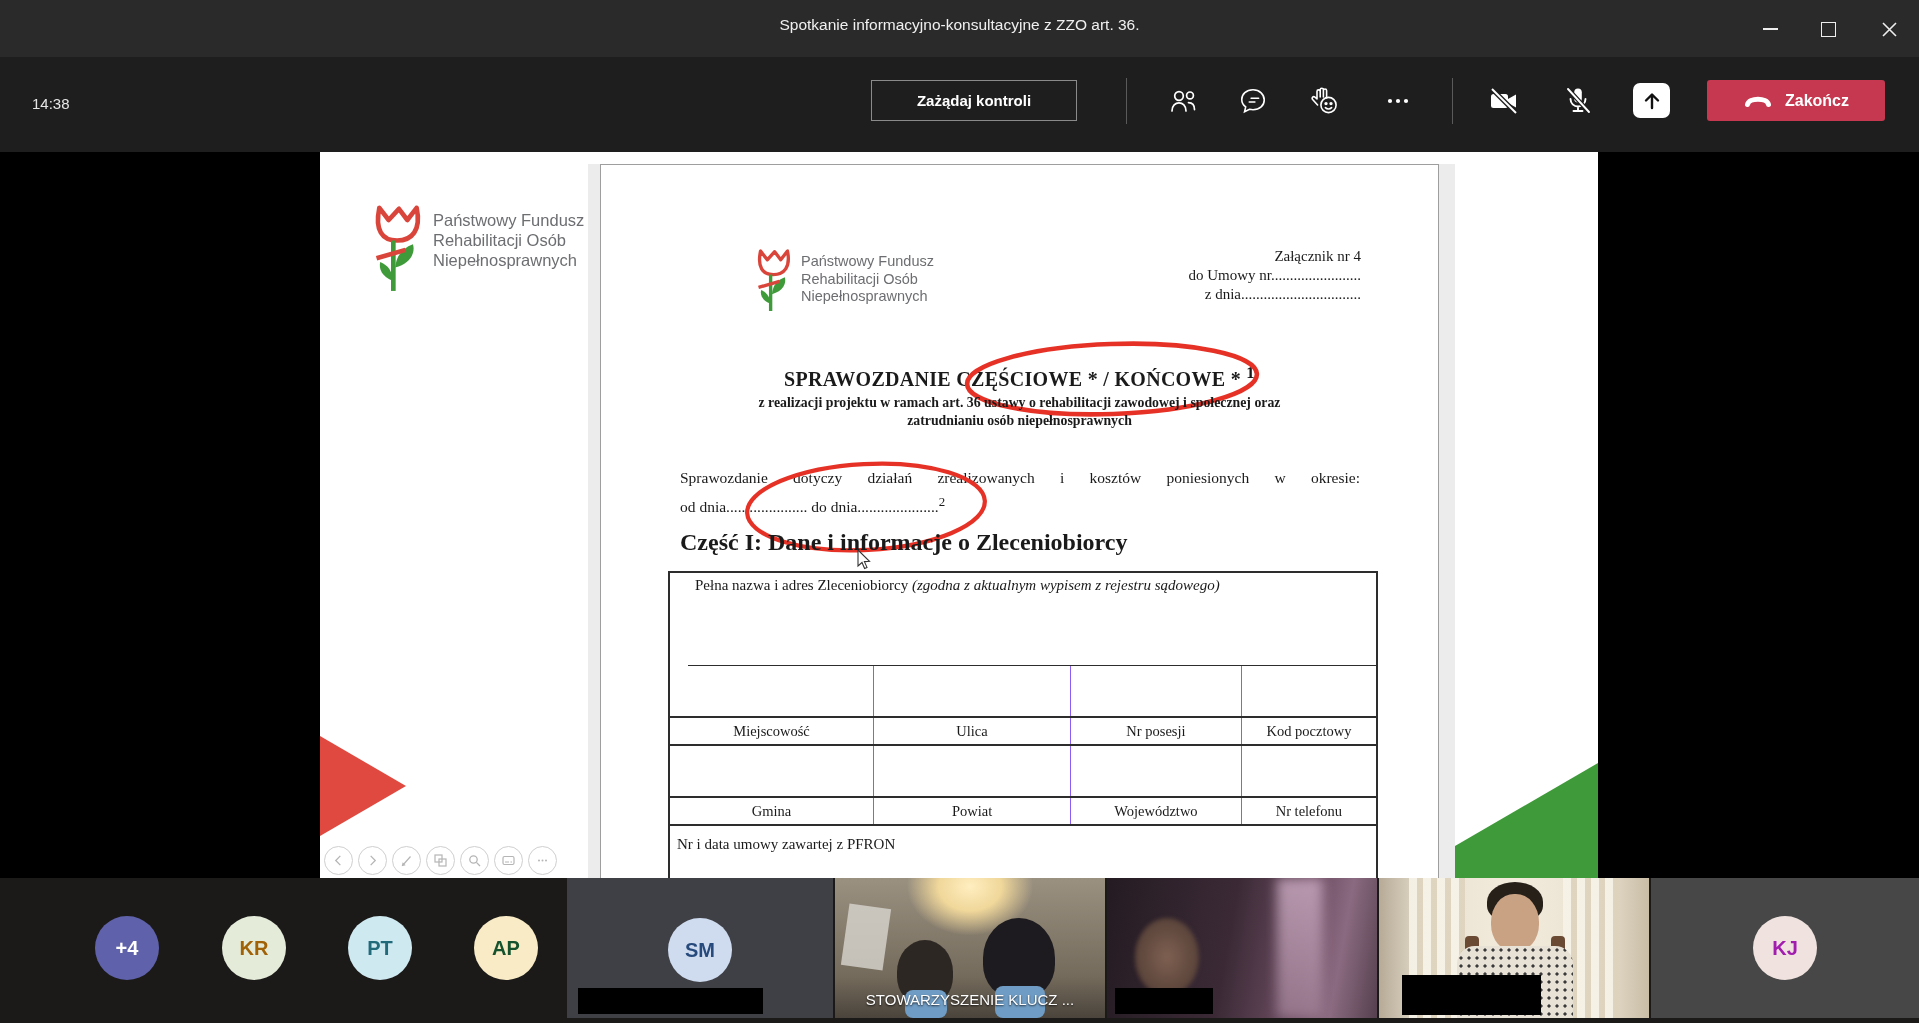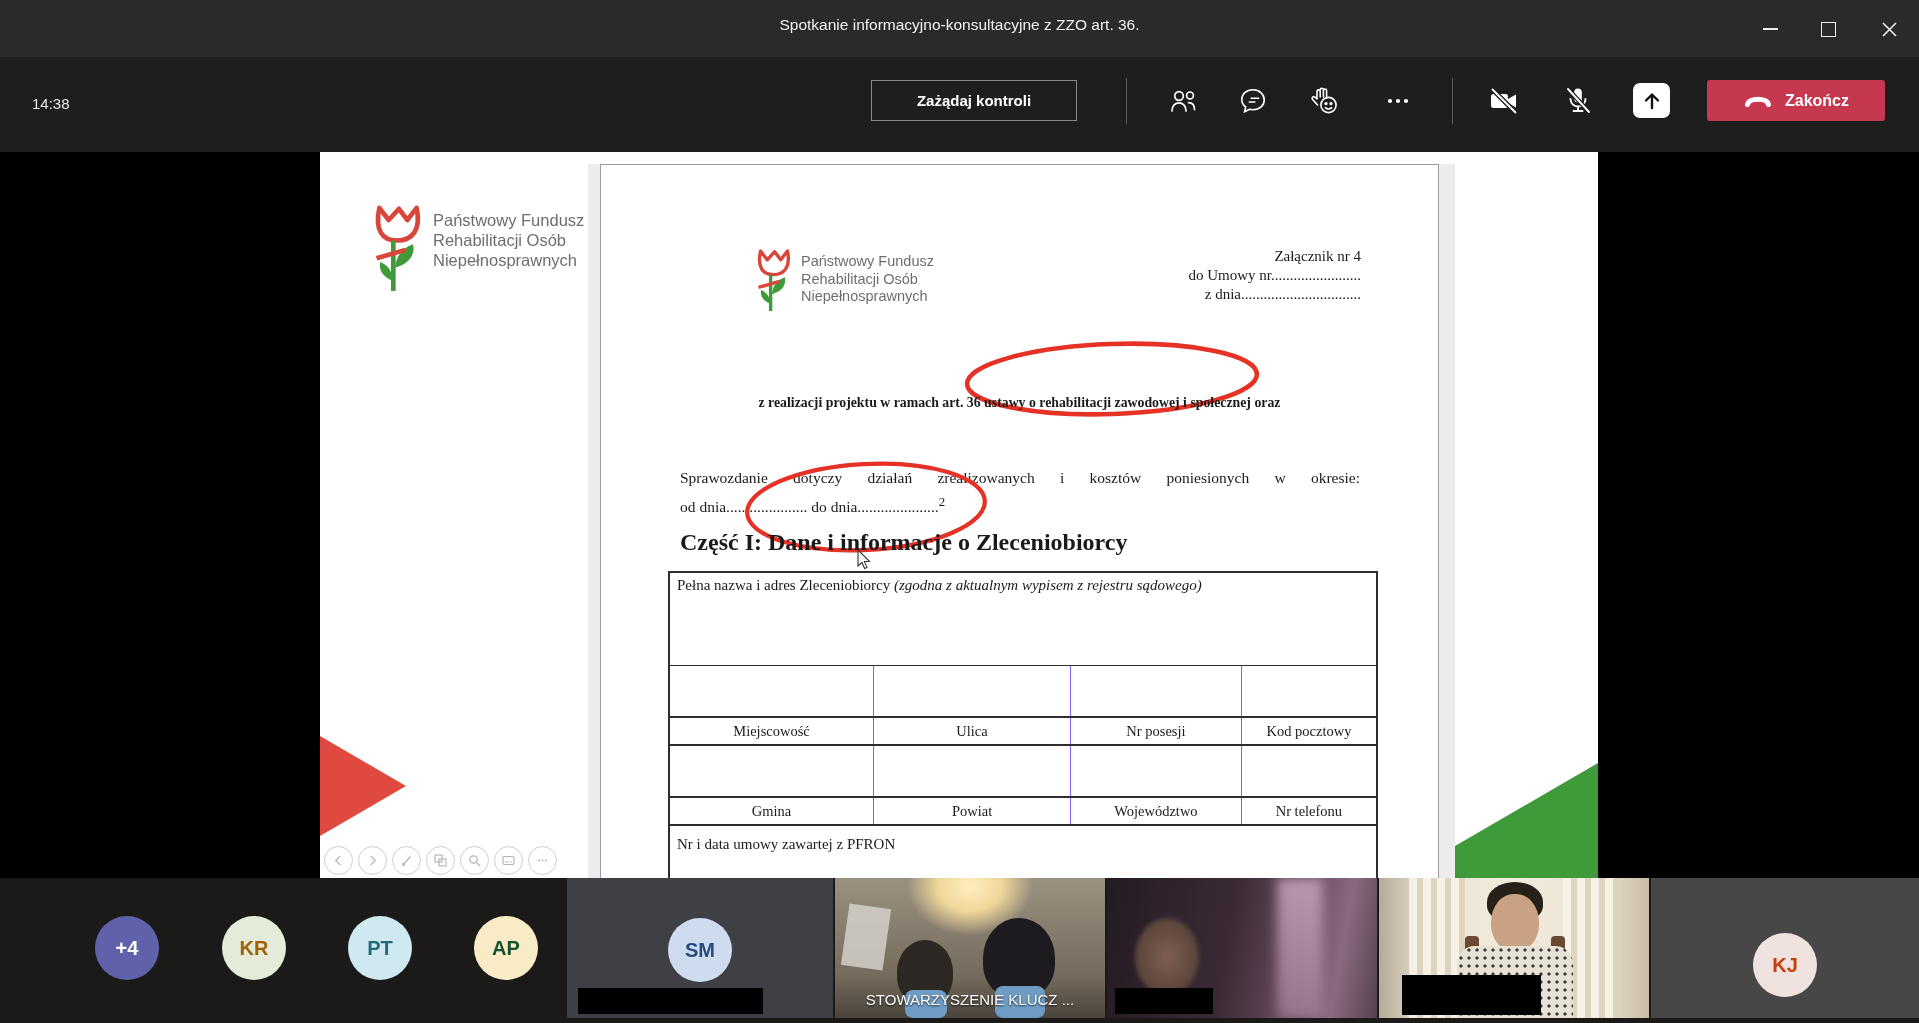--- a/index.html
+++ b/index.html
@@ -46,21 +46,21 @@
   .period{left:79px;top:301px;width:680px;font-size:15.5px;line-height:24px;}
   .period-l1{display:flex;justify-content:space-between;}
   .heading{left:79px;top:364px;font-size:24px;font-weight:700;}
   .ellipse-svg{pointer-events:none;}
 
   .dtable{left:67px;top:406px;width:706px;border:2px solid #2d2d2d;font-size:15px;}
   .trow{display:grid;grid-template-columns:28.9% 27.9% 24.2% 19%;}
   .tcell{border-right:1px solid #8b5cf6;}
   .tcell:last-child{border-right:none;}
   .thead .tcell{display:flex;align-items:center;justify-content:center;font-size:14.5px;}
-  .rfull{padding:4px 7px;height:84px;border-bottom:1px solid #2d2d2d;}
+  .rfull{padding:4px 7px;height:84px;border-bottom:1px solid #2d2d2d;margin-left:18px;}
   .r-blank1{height:50px;border-bottom:2px solid #2d2d2d;}
   .r-h1{height:26px;border-bottom:2px solid #2d2d2d;}
   .r-blank2{height:50px;border-bottom:2px solid #2d2d2d;}
   .r-h2{height:26px;border-bottom:2px solid #2d2d2d;}
   .r-last{height:50px;padding:10px 7px 0 7px;border-bottom:1px solid #2d2d2d;}
 
   
   .strip{left:0;top:878px;width:1919px;height:145px;background:#1b1a19;}
   .avatar{top:38px;width:64px;height:64px;border-radius:50%;display:flex;align-items:center;justify-content:center;
           font-size:20px;font-weight:700;cursor:pointer;}
@@ -214,26 +214,33 @@
           <div>Rehabilitacji Osób</div>
           <div>Niepełnosprawnych</div>
         </div>
 
         <div class="abs attach">
           <div>Załącznik nr 4</div>
           <div>do Umowy nr........................</div>
           <div>z dnia................................</div>
         </div>
 
+        <div class="abs doc-title">
+          <span>SPRAWOZDANIE</span>
+          <span> </span>
+          <span>CZĘŚCIOWE * / KOŃCOWE *</span>
+          <sup>1</sup>
+        </div>
         <svg class="abs ellipse-svg" style="left:360px;top:174px" width="302" height="80" viewBox="0 0 302 80">
           <ellipse cx="151" cy="40" rx="145" ry="35" fill="none" stroke="#e63226" stroke-width="4.6" transform="rotate(-2 151 40)"></ellipse>
         </svg>
 
         <div class="abs doc-sub">
           <div>z realizacji projektu w ramach art. 36 ustawy o rehabilitacji zawodowej i społecznej oraz</div>
+          <div>zatrudnianiu osób niepełnosprawnych</div>
         </div>
 
         <div class="abs period">
           <div class="period-l1">
             <span>Sprawozdanie</span>
               <span>dotyczy</span>
               <span>działań</span>
               <span>zrealizowanych</span>
               <span>i</span>
               <span>kosztów</span>
@@ -370,16 +377,16 @@
         <div class="s4-post" style="left:86px"></div>
         <div class="s4-post" style="left:172px"></div>
         <div class="s4-hair"></div>
         <div class="s4-face"></div>
         <div class="s4-shirt"></div>
       </div>
       <div class="redact" style="left:23px;top:97px;width:139px;height:40px"></div>
     </div>
 
     <div class="abs tile" style="left:1651px;width:268px;background:#474747">
-      <div class="tile-circle abs" style="left: 102px; top: 55px; background: rgb(240, 227, 223); color: #c2410c;">KJ</div>
+      <div class="tile-circle abs" style="left: 102px; top: 38px; background: rgb(240, 227, 223); color: #a21caf;">KJ</div>
     </div>
   </div>
 </div>
 
 </body></html>

